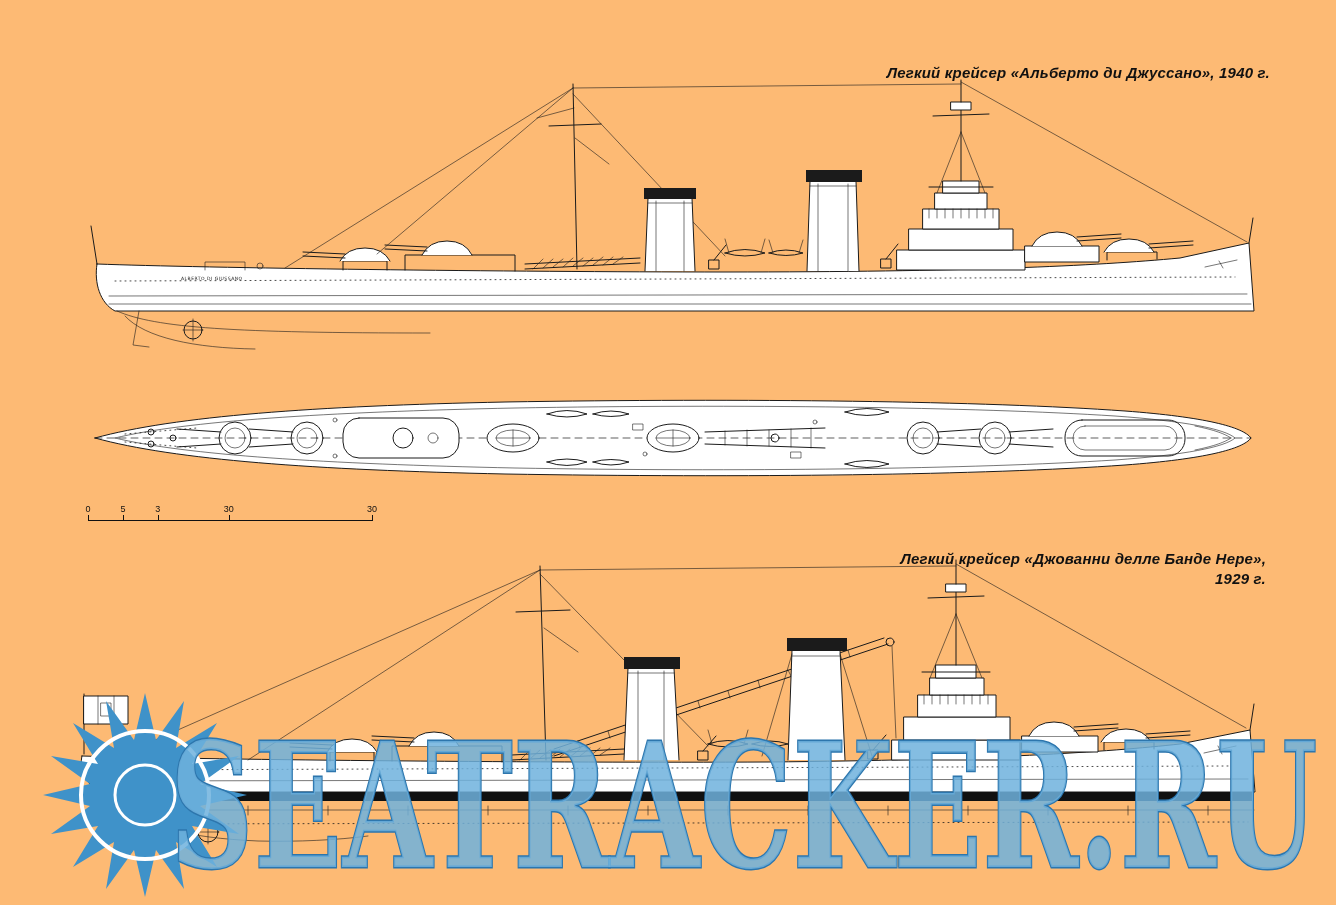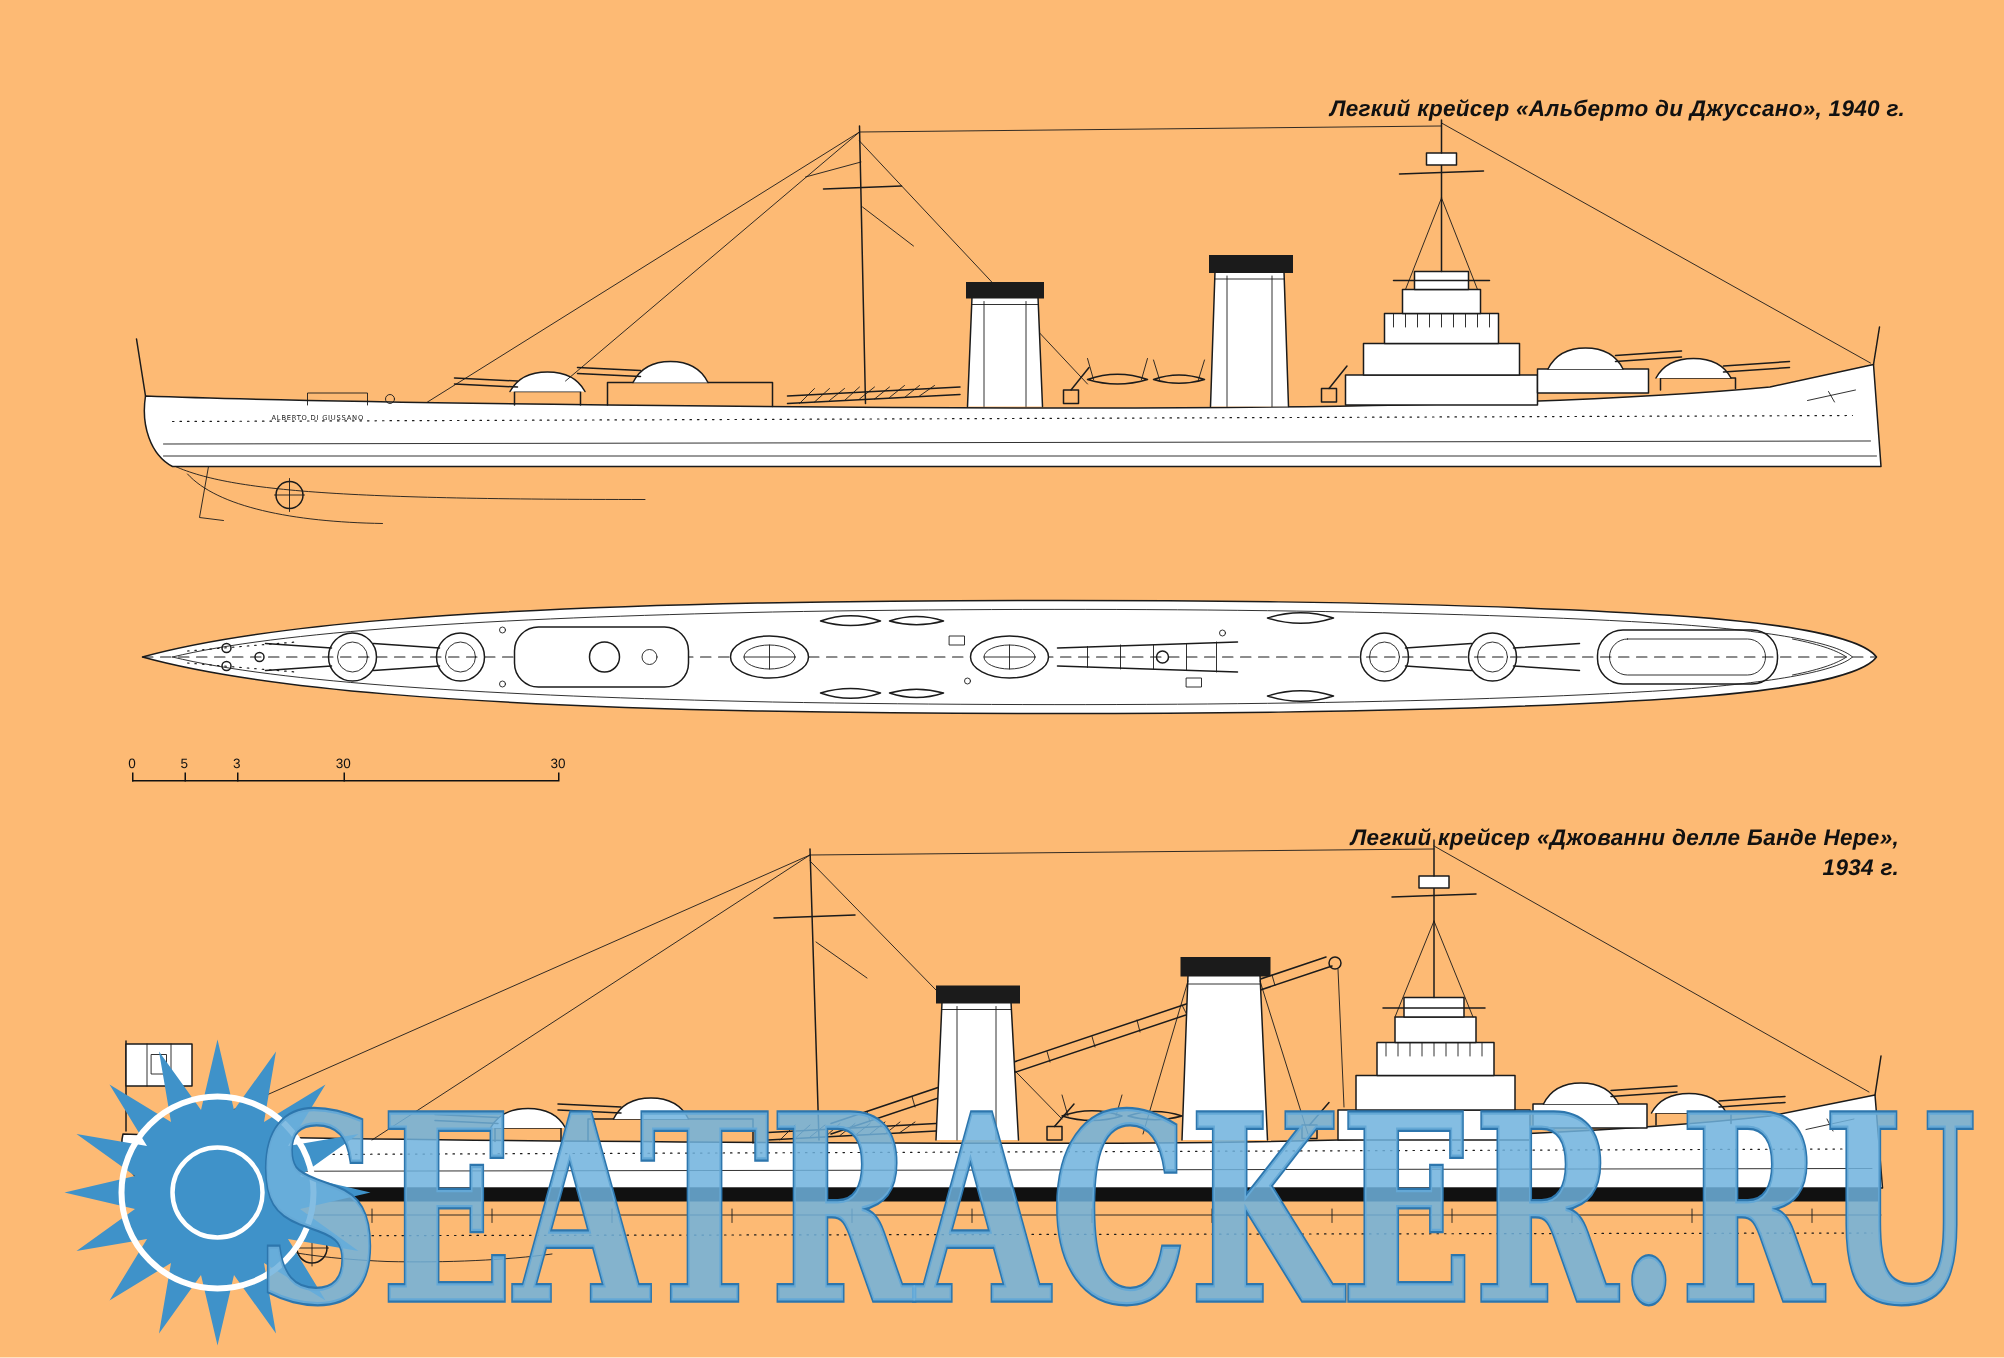--- a/index.html
+++ b/index.html
@@ -203,21 +203,21 @@
     <div class="sb-tick" style="left:100%"></div>
     <span class="sb-label" style="left:0%">0</span>
     <span class="sb-label" style="left:12.3%">5</span>
     <span class="sb-label" style="left:24.6%">3</span>
     <span class="sb-label" style="left:49.6%">30</span>
     <span class="sb-label" style="left:100%">30</span>
   </div>
 
   <div class="caption caption-2">
     <span>Легкий крейсер «Джованни делле Банде Нере»,</span>
-    <span>1934 г.</span>
+    <span>1929 г.</span>
   </div>
 
   <svg class="drawing ship2" viewBox="0 0 1200 315">
     <g class="ink">
       <g>
         <path d="M16,206 L16,146"></path>
         <rect x="16" y="148" width="44" height="28" fill="#fff"></rect>
         <path class="thin" d="M30,148 L30,176 M46,148 L46,176"></path>
         <rect class="thin" x="33" y="155" width="10" height="13"></rect>
       </g>

